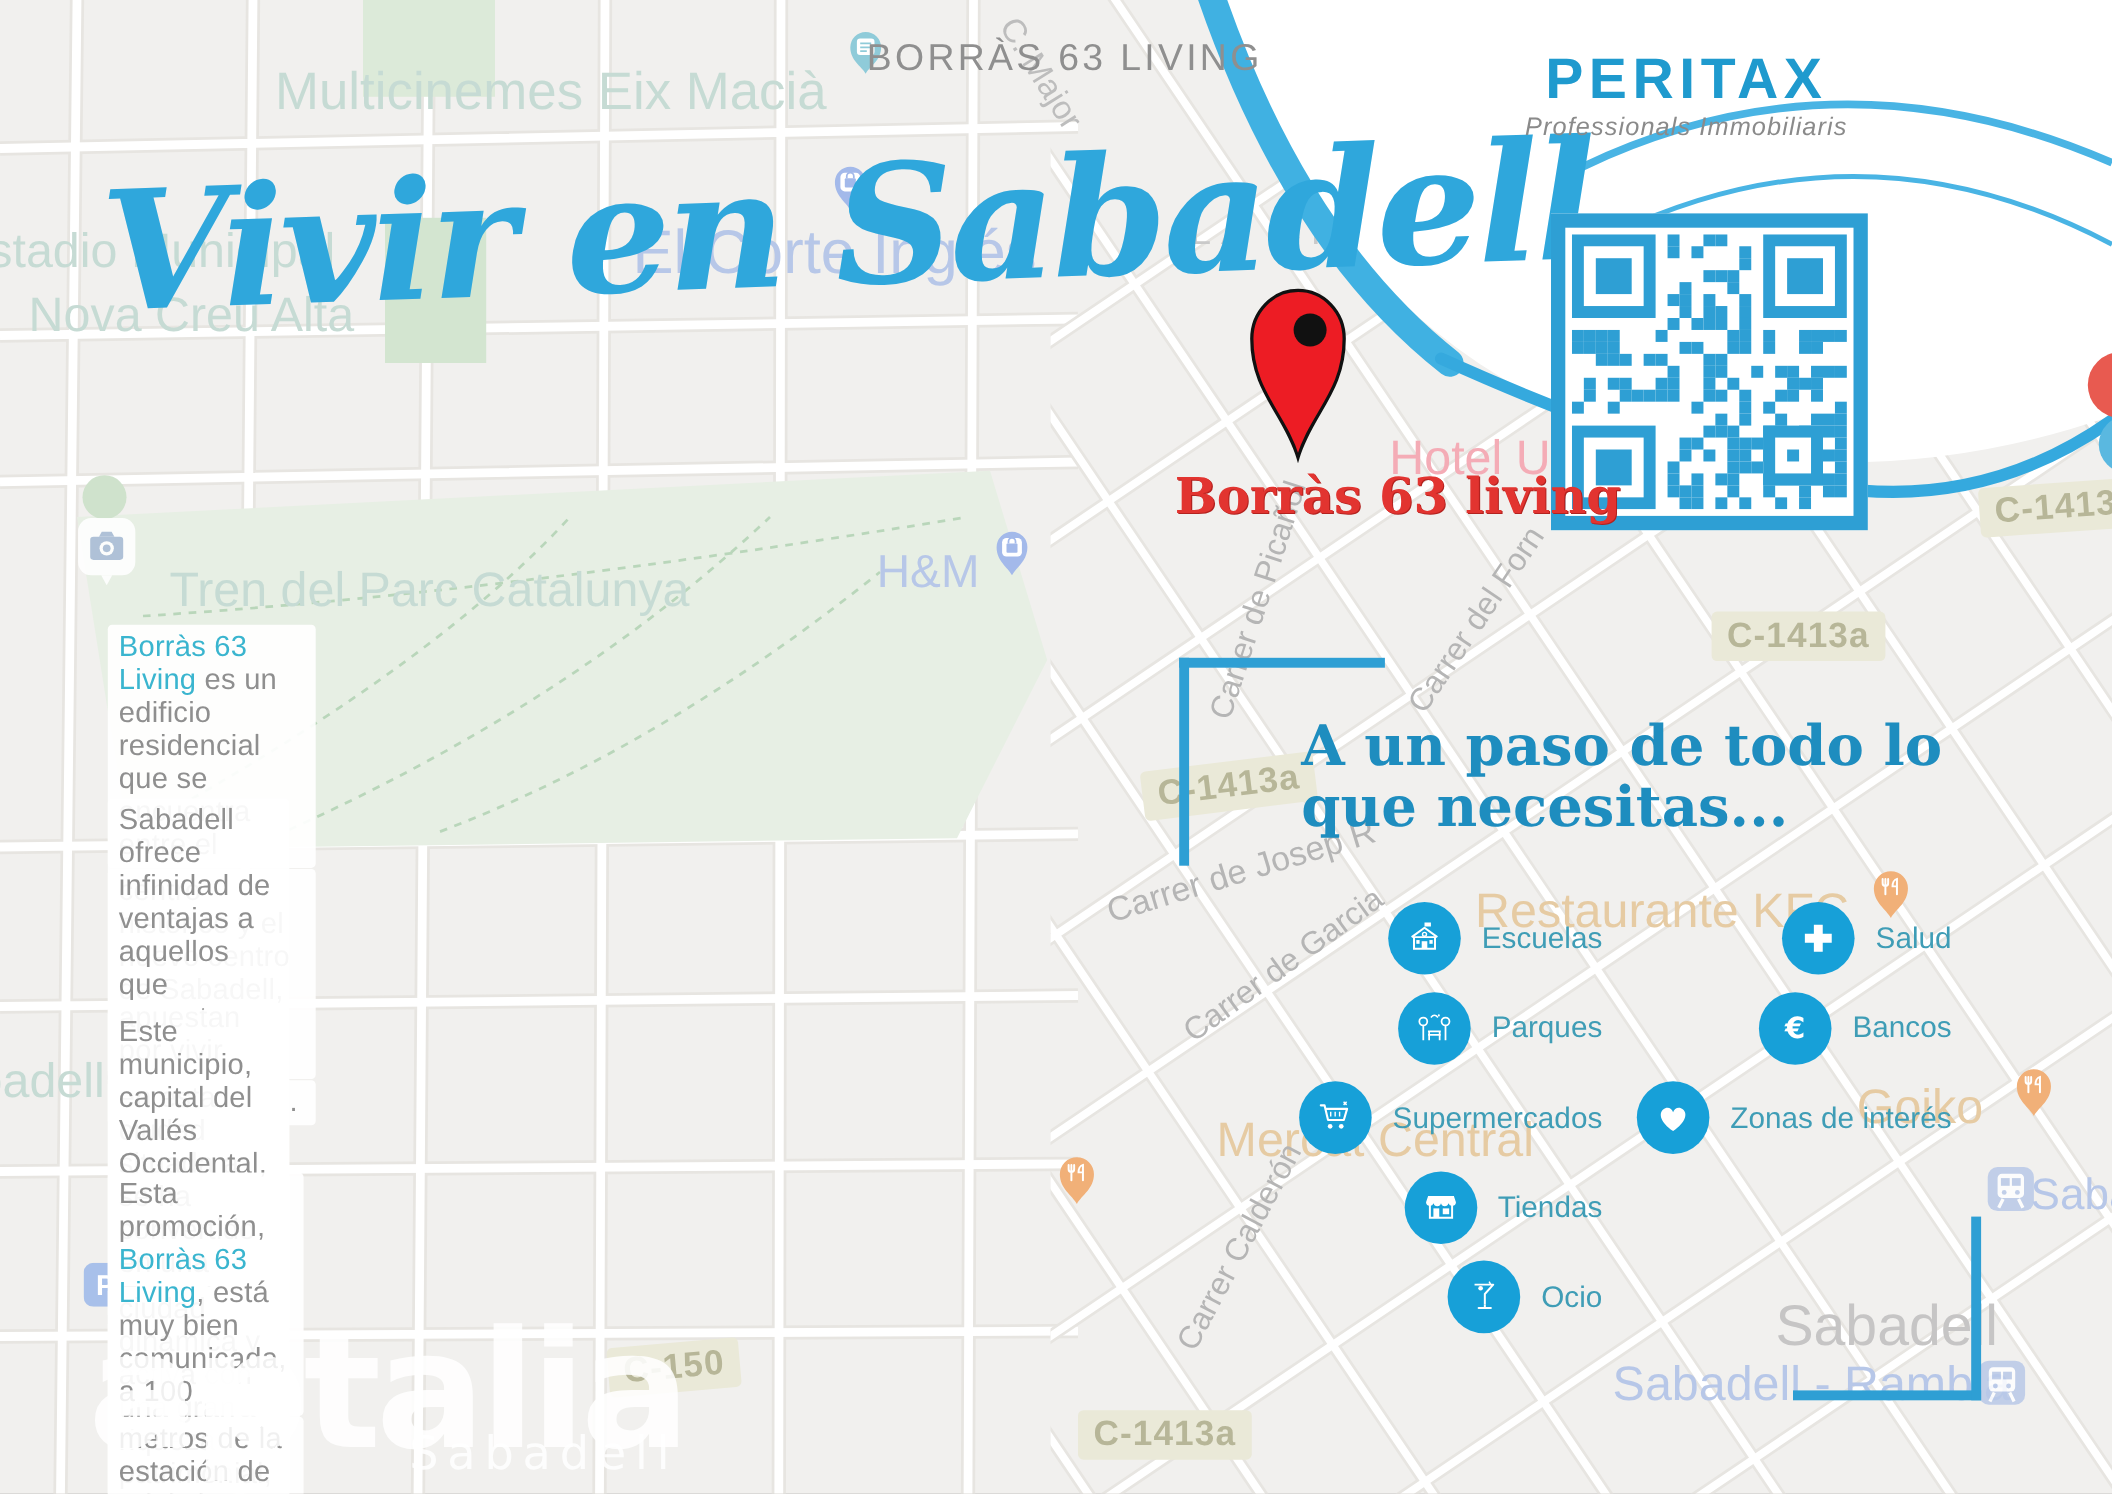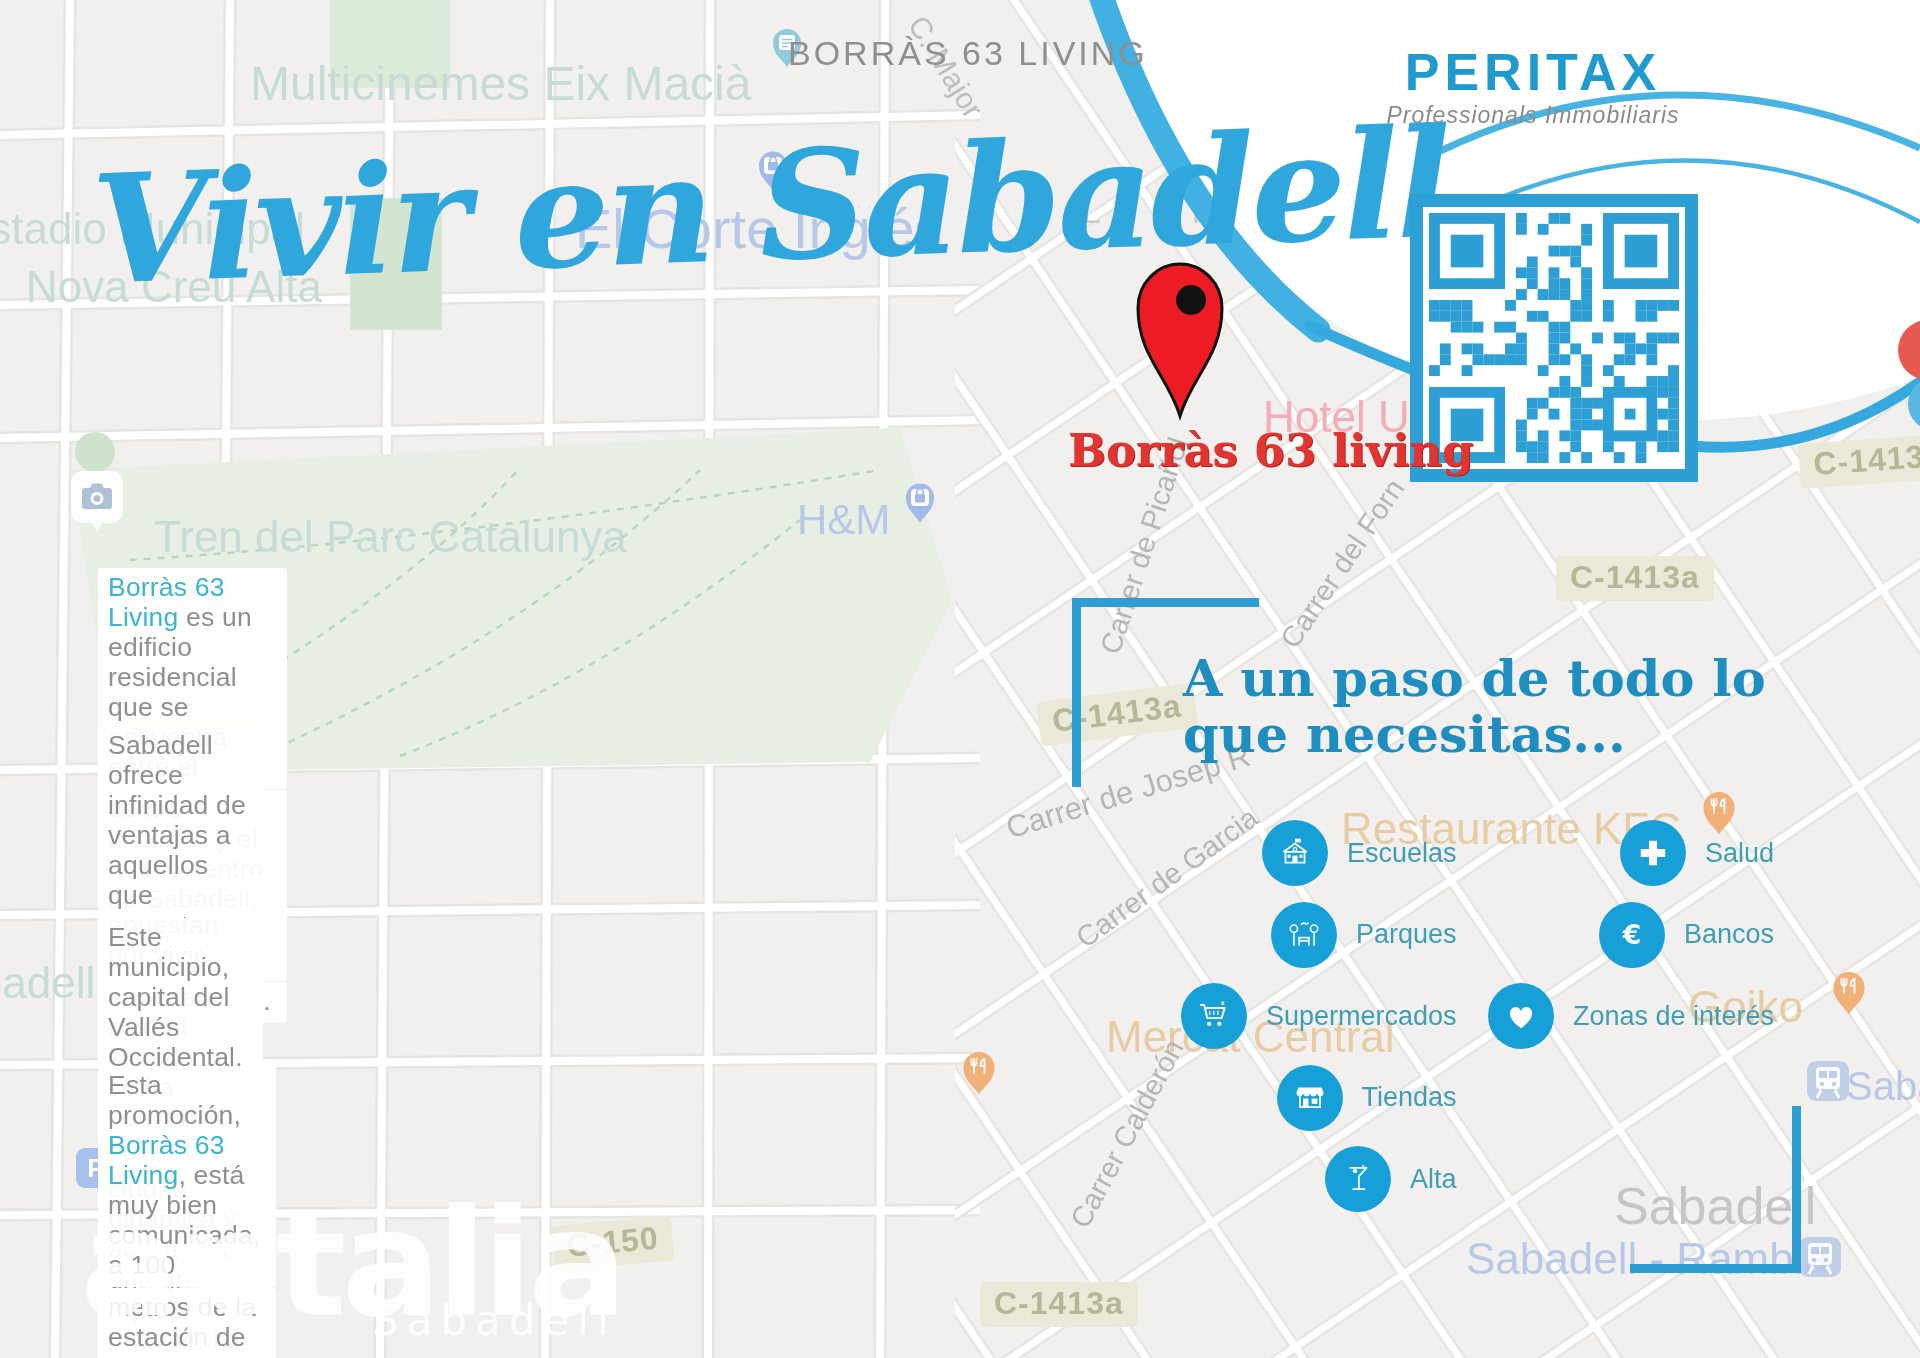--- a/index.html
+++ b/index.html
@@ -520,21 +520,21 @@
       <div class="amen-row">
         <div class="amen-circle">
           <svg width="34" height="34" viewBox="0 0 32 32">
             <path d="M8 5.5 h16 L16.8 13.5 v9" fill="none" stroke="#fff" stroke-width="1.7" stroke-linejoin="round"></path>
             <path d="M11.5 25.5 h10.5" stroke="#fff" stroke-width="1.7" stroke-linecap="round"></path>
             <path d="M16.8 22.5 v3" stroke="#fff" stroke-width="1.7"></path>
             <circle cx="13.2" cy="8.6" r="2" fill="#fff"></circle>
             <path d="M20.5 3 l1.4 2.6" stroke="#fff" stroke-width="1.3"></path>
           </svg>
         </div>
-        <span class="amen-label">Alta</span>
+        <span class="amen-label">Ocio</span>
       </div>
     </div>
   <div id="amen-right" class="amen-col">
       <div class="amen-row">
         <div class="amen-circle">
           <svg width="34" height="34" viewBox="0 0 32 32">
             <path d="M12.2 4.5 h7.6 v7.7 h7.7 v7.6 h-7.7 v7.7 h-7.6 v-7.7 H4.5 v-7.6 h7.7 Z" fill="#fff"></path>
           </svg>
         </div>
         <span class="amen-label">Salud</span>

